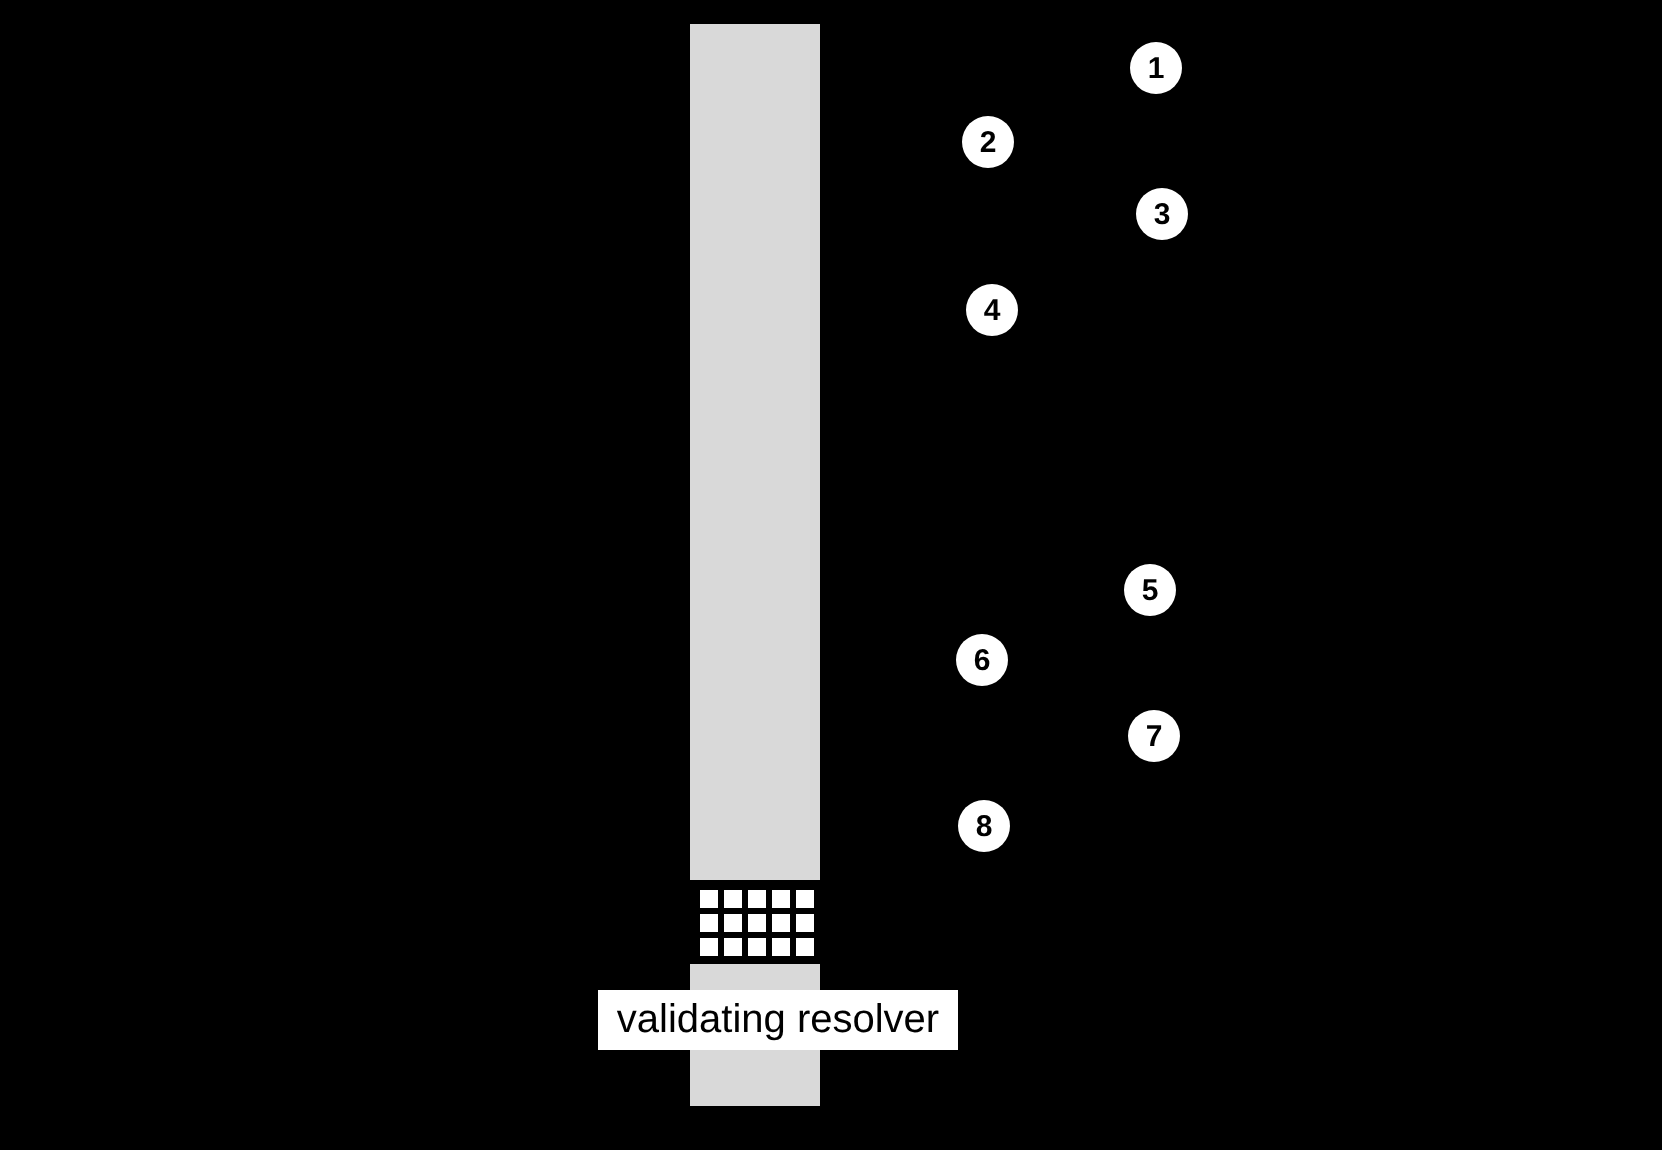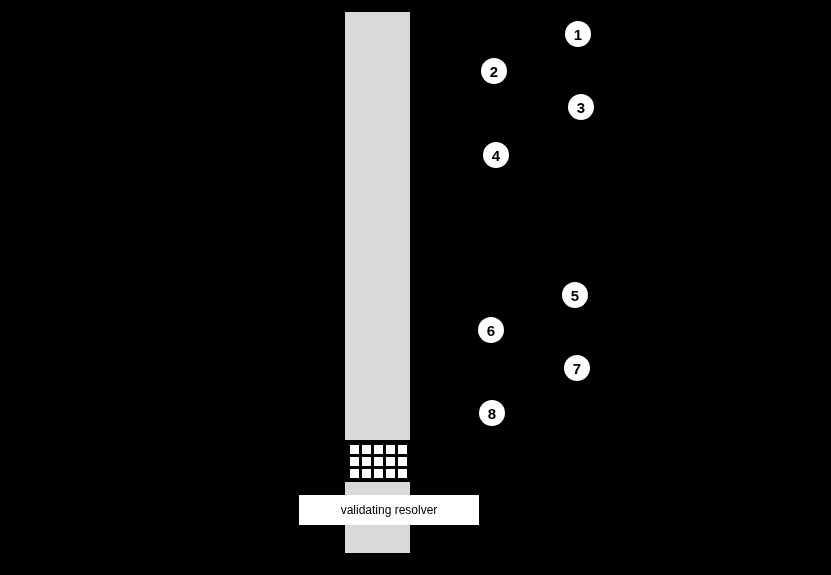--- a/index.html
+++ b/index.html
@@ -45,21 +45,21 @@
       position: absolute;
       left: 299px;
       top: 495px;
       width: 180px;
       height: 30px;
       background: #ffffff;
       color: #000000;
       display: flex;
       align-items: center;
       justify-content: center;
-      font-size: 12px;
+      font-size: 20px;
       line-height: 1;
       white-space: nowrap;
     }
 
     
     .step-badge {
       position: absolute;
       width: 26px;
       height: 26px;
       border-radius: 50%;

